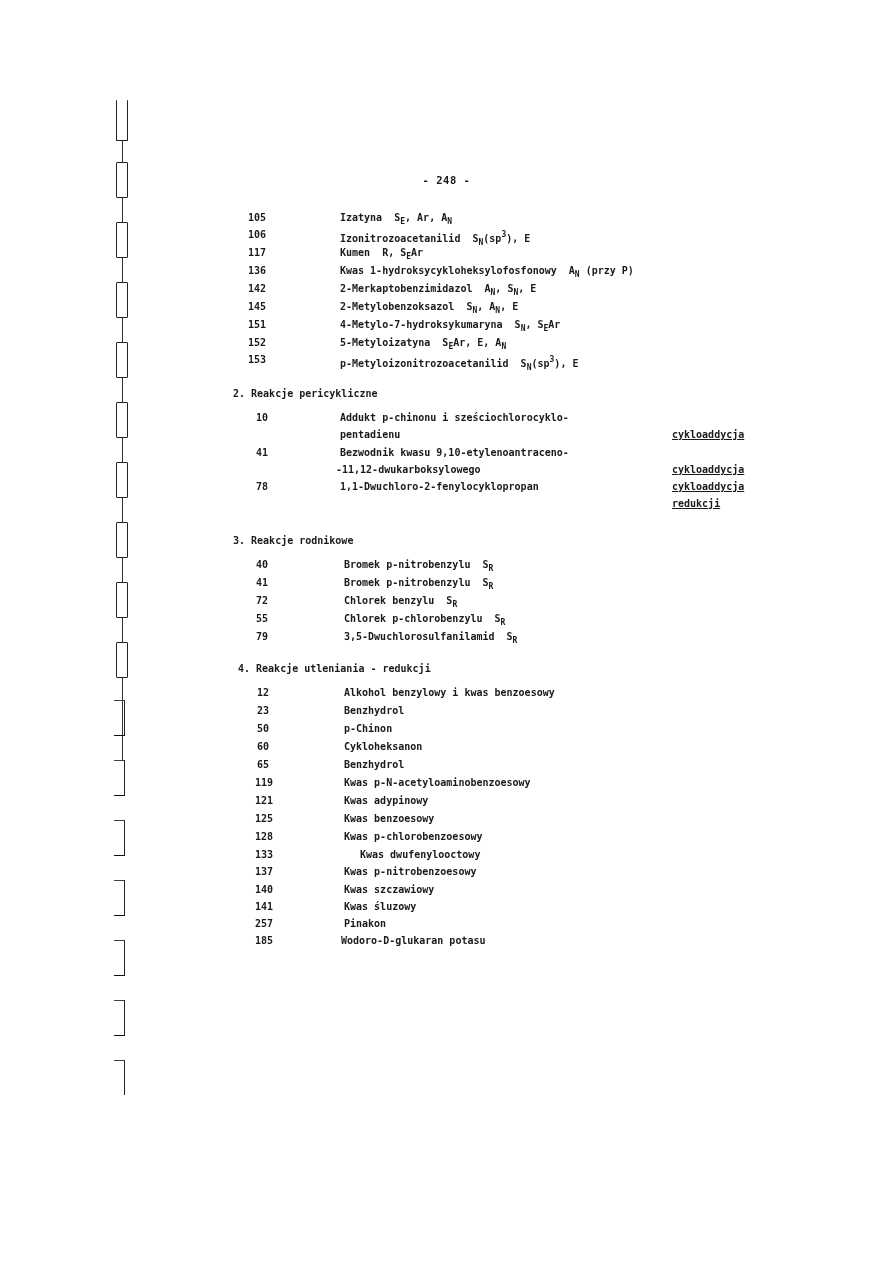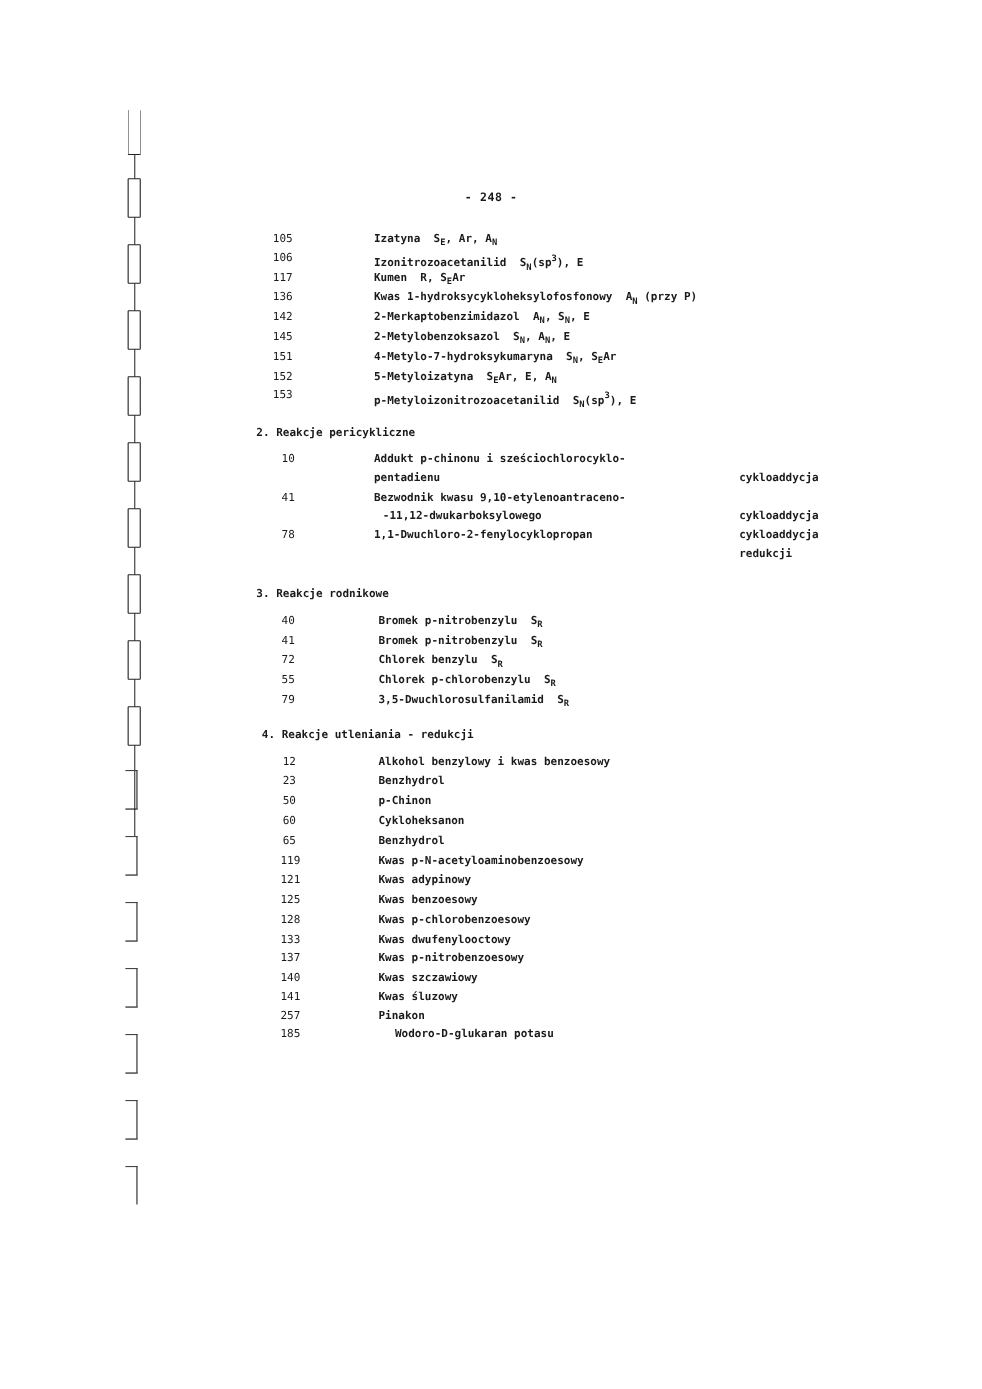--- a/index.html
+++ b/index.html
@@ -7,23 +7,23 @@
     width: 893px; height: 1263px; background: #ffffff; position: relative; overflow: hidden;
     font-family: "DejaVu Sans Mono", "Liberation Mono", monospace;
     color: #1a1a1a; font-size: 10px;
   }
   .binding { position: absolute; left: 112px; top: 100px; width: 40px; height: 990px; }
   .spine { position: absolute; left: 10px; top: 40px; width: 1px; height: 620px; background: #333; }
   .ring { position: absolute; left: 4px; width: 10px; height: 34px; border: 1px solid #222; border-radius: 1px; background: #fff; }
   .clip { position: absolute; left: 2px; width: 10px; height: 34px; border-right: 1.5px solid #222; border-top: 1px solid #444; border-bottom: 1.5px solid #111; }
   .page-number { position: absolute; top: 174px; left: 0; width: 893px; text-align: center; font-size: 10.5px; font-weight: bold; letter-spacing: 0.5px; }
   .row { position: absolute; height: 16px; line-height: 16px; white-space: nowrap; }
-  .num { position: absolute; left: 0; font-weight: normal; }
+  .num { position: absolute; left: 0; font-weight: bold; }
   .name { position: absolute; left: 92px; font-weight: bold; }
-  .cls { position: absolute; left: 0; font-weight: bold; }
+  .cls { position: absolute; left: 0; font-weight: bold; text-decoration: underline; }
   .section-title { position: absolute; left: 233px; font-weight: bold; white-space: nowrap; font-size: 10px; }
   .sub { font-size: 8px; vertical-align: -3px; }
   .sup { font-size: 8px; vertical-align: 5px; }
 </style>
 </head>
 <body>
 
 <div class="binding">
   <div class="spine"></div>
   <div class="ring" style="top:0px;height:40px;border-top:none;"></div>
@@ -94,21 +94,21 @@
   </div>
   <div class="row" style="top:427px;left:256px;">
     <span class="name" style="left:84px">pentadienu</span>
     <span class="cls" style="left:416px">cykloaddycja</span>
   </div>
   <div class="row" style="top:445px;left:256px;">
     <span class="num">41</span>
     <span class="name" style="left:84px">Bezwodnik kwasu 9,10-etylenoantraceno-</span>
   </div>
   <div class="row" style="top:462px;left:256px;">
-    <span class="name" style="left:92px">-11,12-dwukarboksylowego</span>
+    <span class="name" style="left:80px">-11,12-dwukarboksylowego</span>
     <span class="cls" style="left:416px">cykloaddycja</span>
   </div>
   <div class="row" style="top:479px;left:256px;">
     <span class="num">78</span>
     <span class="name" style="left:84px">1,1-Dwuchloro-2-fenylocyklopropan</span>
     <span class="cls" style="left:416px">cykloaddycja</span>
   </div>
   <div class="row" style="top:496px;left:256px;">
     <span class="cls" style="left:416px">redukcji</span>
   </div>
@@ -171,35 +171,35 @@
   <div class="row" style="top:811px;left:255px;">
       <span class="num">125</span>
       <span class="name" style="left:89px">Kwas benzoesowy</span>
     </div>
   <div class="row" style="top:829px;left:255px;">
       <span class="num">128</span>
       <span class="name" style="left:89px">Kwas p-chlorobenzoesowy</span>
     </div>
   <div class="row" style="top:847px;left:255px;">
       <span class="num">133</span>
-      <span class="name" style="left:89px">Kwas dwufenylooctowy</span>
+      <span class="name" style="left:105px">Kwas dwufenylooctowy</span>
     </div>
   <div class="row" style="top:864px;left:255px;">
       <span class="num">137</span>
       <span class="name" style="left:89px">Kwas p-nitrobenzoesowy</span>
     </div>
   <div class="row" style="top:882px;left:255px;">
       <span class="num">140</span>
       <span class="name" style="left:89px">Kwas szczawiowy</span>
     </div>
   <div class="row" style="top:899px;left:255px;">
       <span class="num">141</span>
       <span class="name" style="left:89px">Kwas śluzowy</span>
     </div>
   <div class="row" style="top:916px;left:255px;">
       <span class="num">257</span>
       <span class="name" style="left:89px">Pinakon</span>
     </div>
   <div class="row" style="top:933px;left:255px;">
       <span class="num">185</span>
-      <span class="name" style="left:104px">Wodoro-D-glukaran potasu</span>
+      <span class="name" style="left:86px">Wodoro-D-glukaran potasu</span>
     </div>
 </div>
 
 </body></html>

